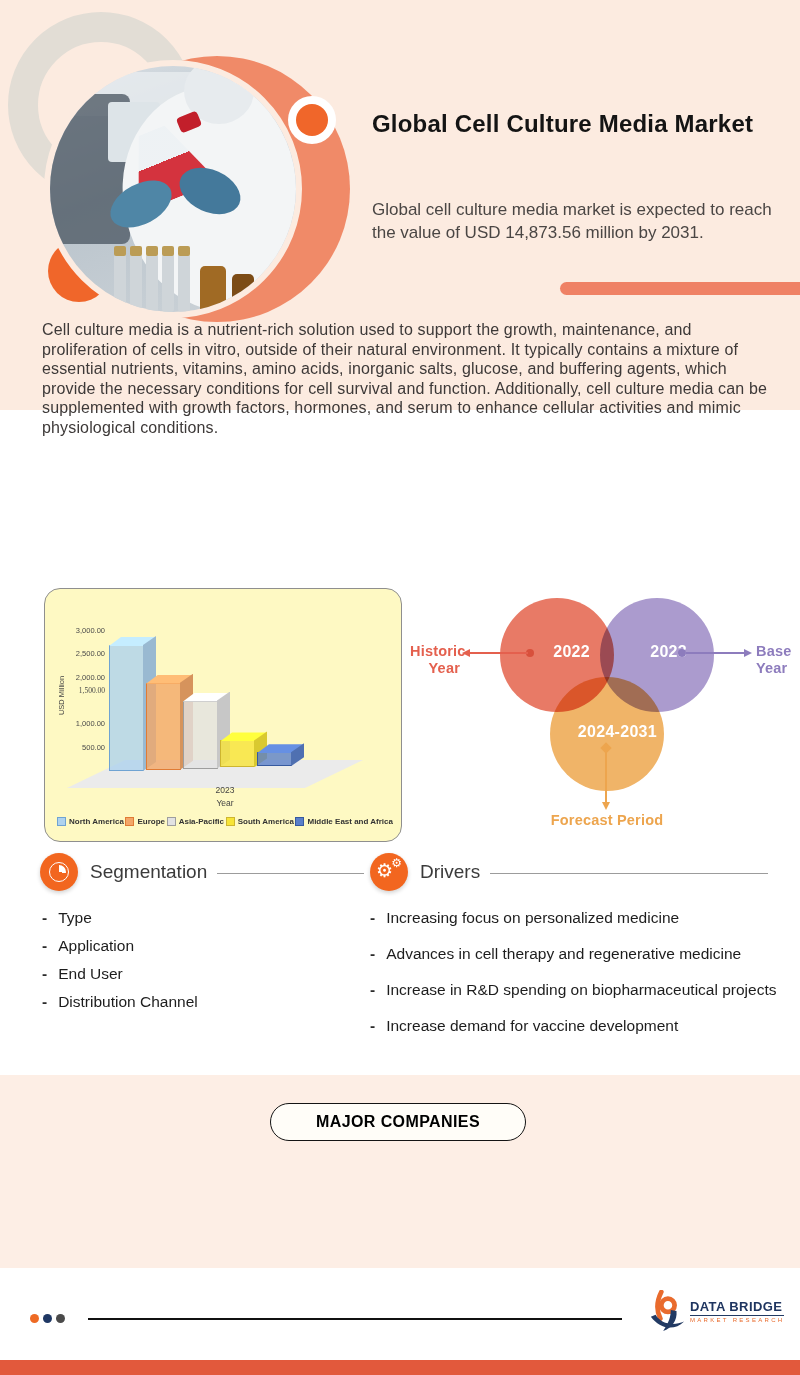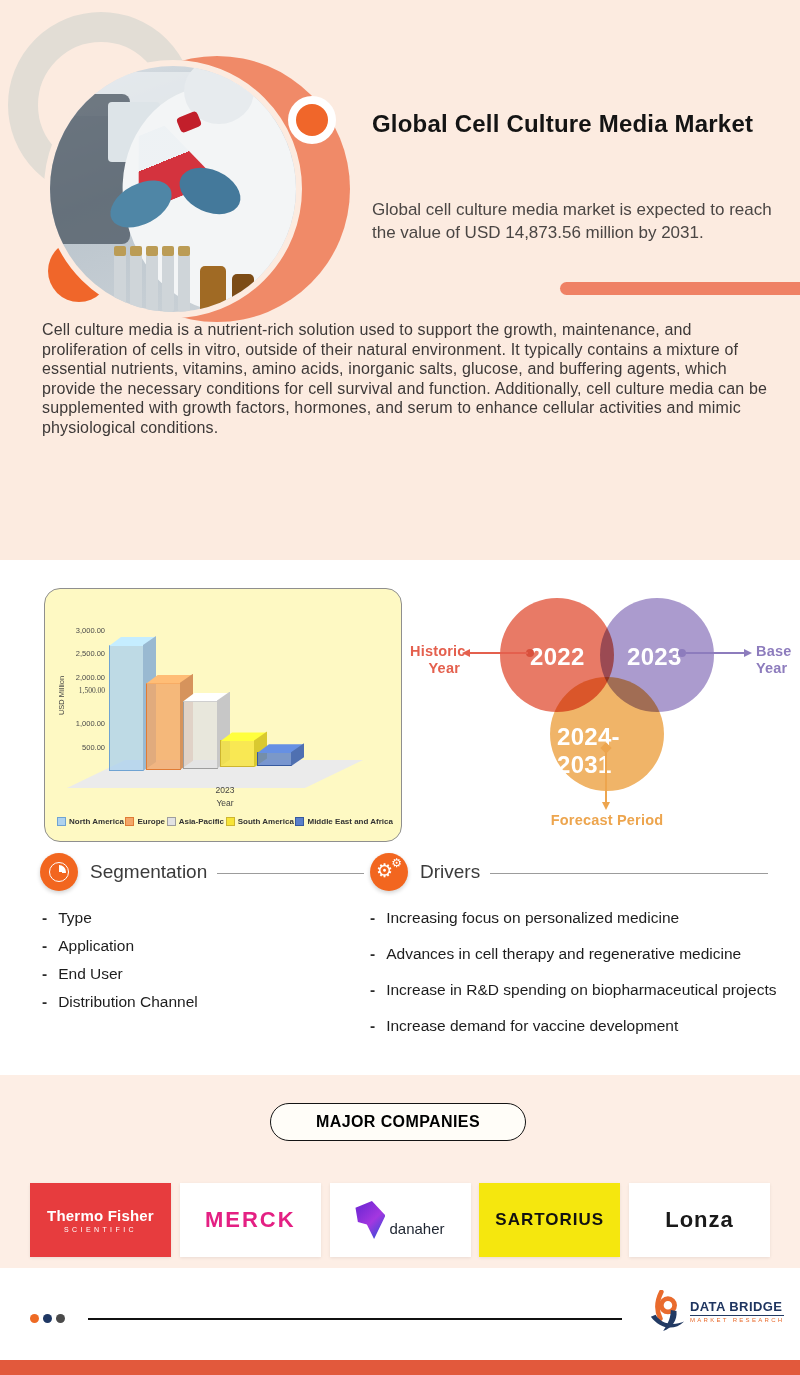--- a/index.html
+++ b/index.html
@@ -1,20 +1,20 @@
 <!DOCTYPE html>
 <html><head>
 <meta charset="utf-8">
 <style>
   html,body{margin:0;padding:0;background:#fff;}
   .page{position:relative;width:800px;height:1375px;overflow:hidden;background:#fff;
         font-family:"Liberation Sans",sans-serif;}
 
   
-  .band-hero{position:absolute;left:0;top:0;width:800px;height:560px;background:#fcebe0;}
+  .band-hero{position:absolute;left:0;top:0;width:800px;height:410px;background:#fcebe0;}
   .deco-ring{position:absolute;left:8px;top:12px;width:126px;height:126px;border:30px solid #e2ddd5;
              border-radius:50%;}
   .salmon-circle{position:absolute;left:84px;top:56px;width:266px;height:266px;border-radius:50%;
                  background:#f08a68;}
   .dot-bl{position:absolute;left:48px;top:240px;width:62px;height:62px;border-radius:50%;background:#f0662a;}
   .photo{position:absolute;left:44px;top:60px;width:246px;height:246px;border-radius:50%;
          border:6px solid #fcebe0;overflow:hidden;background:linear-gradient(160deg,#d9dfe4 0%,#bac4cc 45%,#ccd3d8 100%);}
   .ph-shelf{position:absolute;left:0;top:6px;width:100%;height:44px;background:#e9edf0;opacity:.75;}
   .ph-equip{position:absolute;left:-12px;top:28px;width:92px;height:150px;background:#505b66;opacity:.8;border-radius:8px;}
   .ph-rack{position:absolute;left:58px;top:36px;width:52px;height:60px;background:#dde4e8;border-radius:4px;}
@@ -65,21 +65,21 @@
   .legend{position:absolute;left:12px;right:8px;top:228px;display:flex;justify-content:space-between;}
   .lg-item{display:flex;align-items:center;gap:3px;font-size:8px;font-weight:700;color:#333;}
   .lg-item i{width:7px;height:7px;display:inline-block;}
 
   
   .venn{position:absolute;left:410px;top:588px;width:390px;height:252px;}
   .vc{position:absolute;width:114px;height:114px;border-radius:50%;mix-blend-mode:multiply;}
   .vc-red{left:90px;top:10px;background:#e87a66;}
   .vc-purple{left:190px;top:10px;background:#ab9bce;}
   .vc-orange{left:140px;top:89px;background:#f0b468;}
-  .vt{position:absolute;color:#fff;font-weight:700;font-size:24px;text-align:left;letter-spacing:.3px;}
+  .vt{position:absolute;color:#fff;font-weight:700;font-size:16px;text-align:right;letter-spacing:.3px;}
   .vline{position:absolute;height:2px;}
   .vdot{position:absolute;width:8px;height:8px;border-radius:50%;}
   .vhead{position:absolute;width:0;height:0;}
   .vlbl{position:absolute;font-weight:700;font-size:14.5px;line-height:17px;letter-spacing:.2px;}
   .vvert{position:absolute;width:2px;}
   .vdiamond{position:absolute;width:8px;height:8px;transform:rotate(45deg);}
 
   
   .feat-head{position:absolute;display:flex;align-items:center;}
   .feat-ic{width:38px;height:38px;border-radius:50%;background:#f2661f;box-shadow:0 2px 4px rgba(0,0,0,.18);
@@ -306,39 +306,20 @@
         <span>Increase in R&amp;D spending on biopharmaceutical projects</span>
       </div>
       <div class="li">
         <span class="dash">-</span>
         <span>Increase demand for vaccine development</span>
       </div>
     </div>
 
   <div class="band-co"></div>
   <div class="pill">MAJOR COMPANIES</div>
-  <div class="logos">
-    <div class="logo-card lc-thermo">
-      <span class="tf1">Thermo Fisher</span>
-      <span class="tf2">SCIENTIFIC</span>
-    </div>
-    <div class="logo-card">
-      <span class="merck-t">MERCK</span>
-    </div>
-    <div class="logo-card lc-danaher">
-      <span class="dnh-swoosh"></span>
-      <span class="dnh-t">danaher</span>
-    </div>
-    <div class="logo-card lc-sart">
-      <span class="sart-t">SARTORIUS</span>
-    </div>
-    <div class="logo-card">
-      <span class="lonza-t">Lonza</span>
-    </div>
-  </div>
 
   <div class="f-dots" id="fdots">
       <i style="background: rgb(238, 106, 36);"></i>
       <i style="background: rgb(31, 56, 100);"></i>
       <i style="background: rgb(74, 74, 74);"></i>
     </div>
   <div class="f-line"></div>
   <div class="f-brand">
     <svg width="38" height="42" viewBox="0 0 40 44">
       <path d="M14 2 C9 12 9 22 13 30" stroke="#e96b2d" stroke-width="5" fill="none" stroke-linecap="round"></path>

